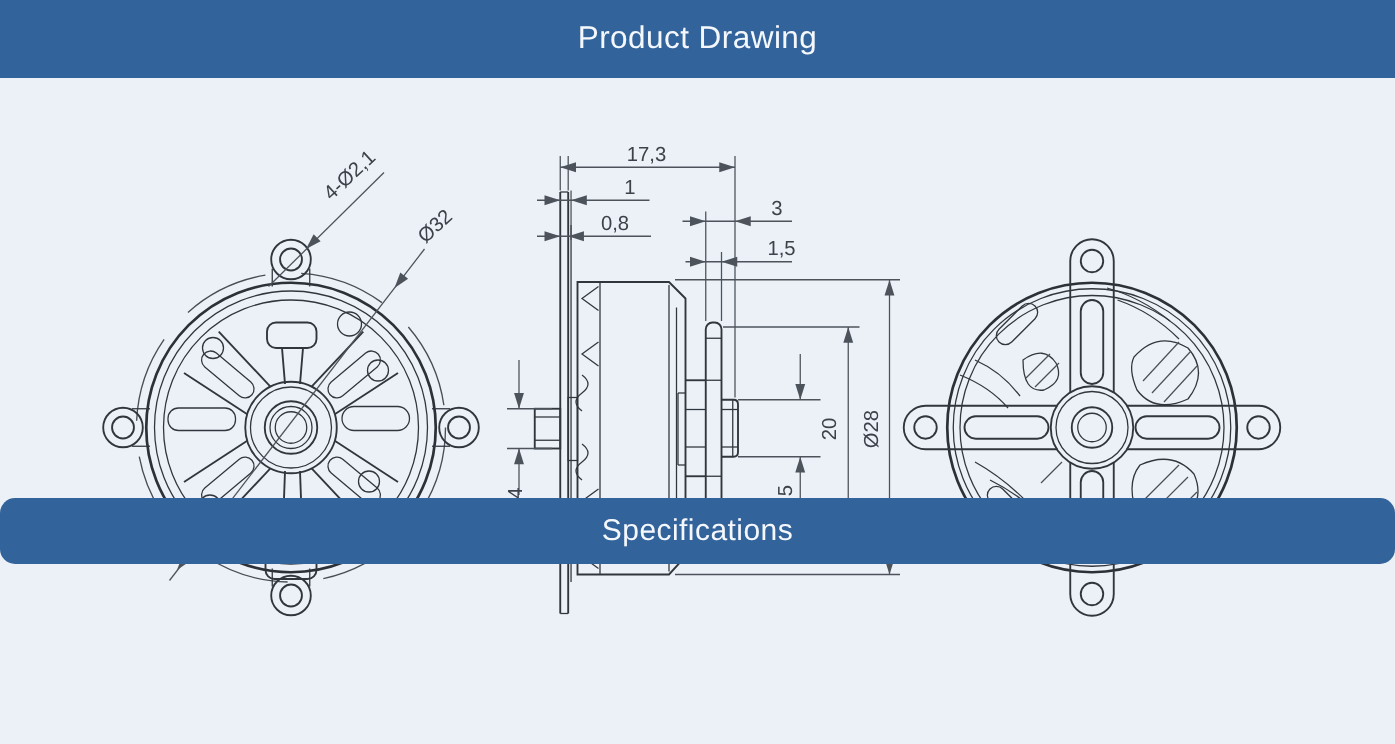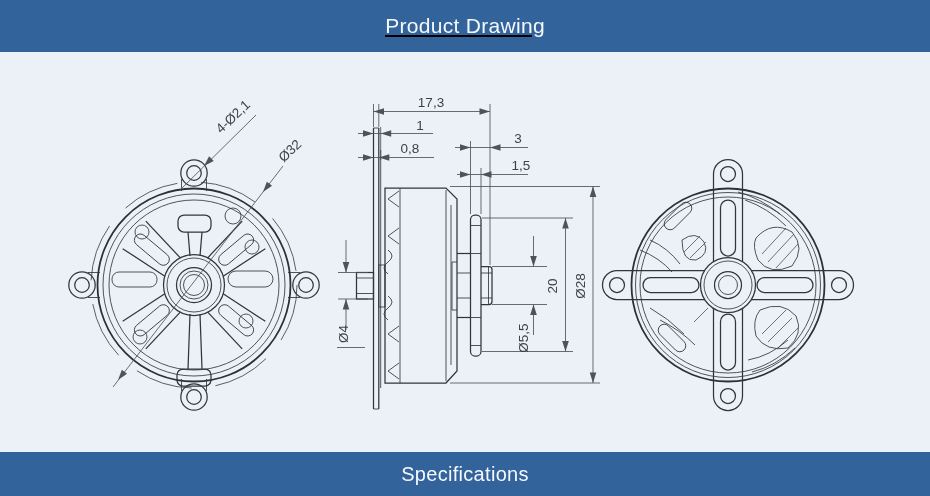--- a/index.html
+++ b/index.html
@@ -1,28 +1,28 @@
 <!DOCTYPE html>
 <html><head>
 <meta charset="utf-8">
 <style>
   html,body{margin:0;padding:0;}
   body{
     width:930px;height:496px;overflow:hidden;
     background:#ECF1F8;
     font-family:"Liberation Sans", sans-serif;
   }
-  .page{width:930px;height:496px;position:relative;background:#ECF1F8;text-decoration:underline;}
+  .page{width:930px;height:376px;position:relative;background:#ECF1F8;}
   .banner{
     width:930px;background:#33639B;color:#F4F8FC;
     display:flex;align-items:center;justify-content:center;
     letter-spacing:.3px;
   }
   .banner-top{height:52px;font-size:21px;}
-  .banner-bottom{height:44px;font-size:20px;position:absolute;bottom:0;left:0;}
+  .banner-bottom{height:44px;font-size:20px;position:absolute;bottom:0;left:0;border-radius:10px;}
   .drawing-wrap{position:absolute;top:52px;left:0;width:930px;height:400px;}
   svg text{
     font-family:"Liberation Sans", sans-serif;
     font-size:13.5px; fill:#3C424A;
   }
   .geo{stroke:#31363D;fill:none;stroke-width:1.25;}
   .geo-thin{stroke:#31363D;fill:none;stroke-width:0.85;}
   .geo-thick{stroke:#2C3137;fill:none;stroke-width:1.8;}
   .dash{stroke:#484E55;fill:none;stroke-width:0.9;stroke-dasharray:58 24;}
   .dim{stroke:#4D535B;fill:none;stroke-width:0.85;}

